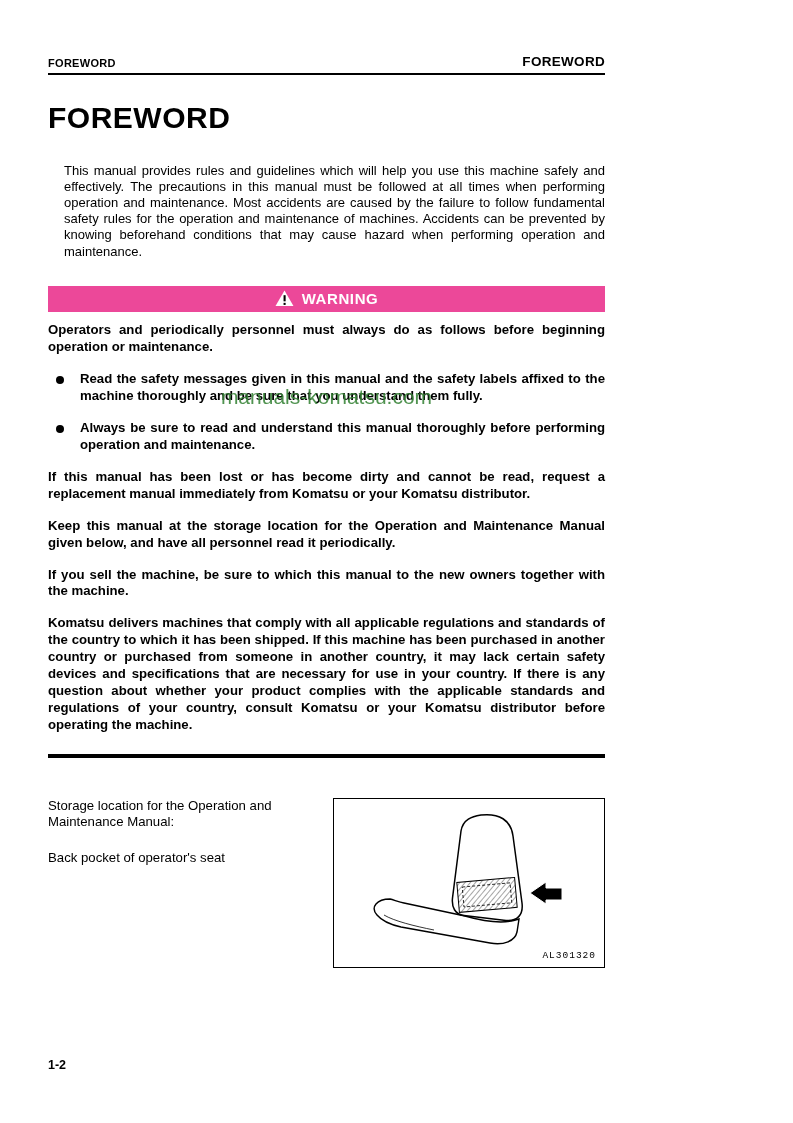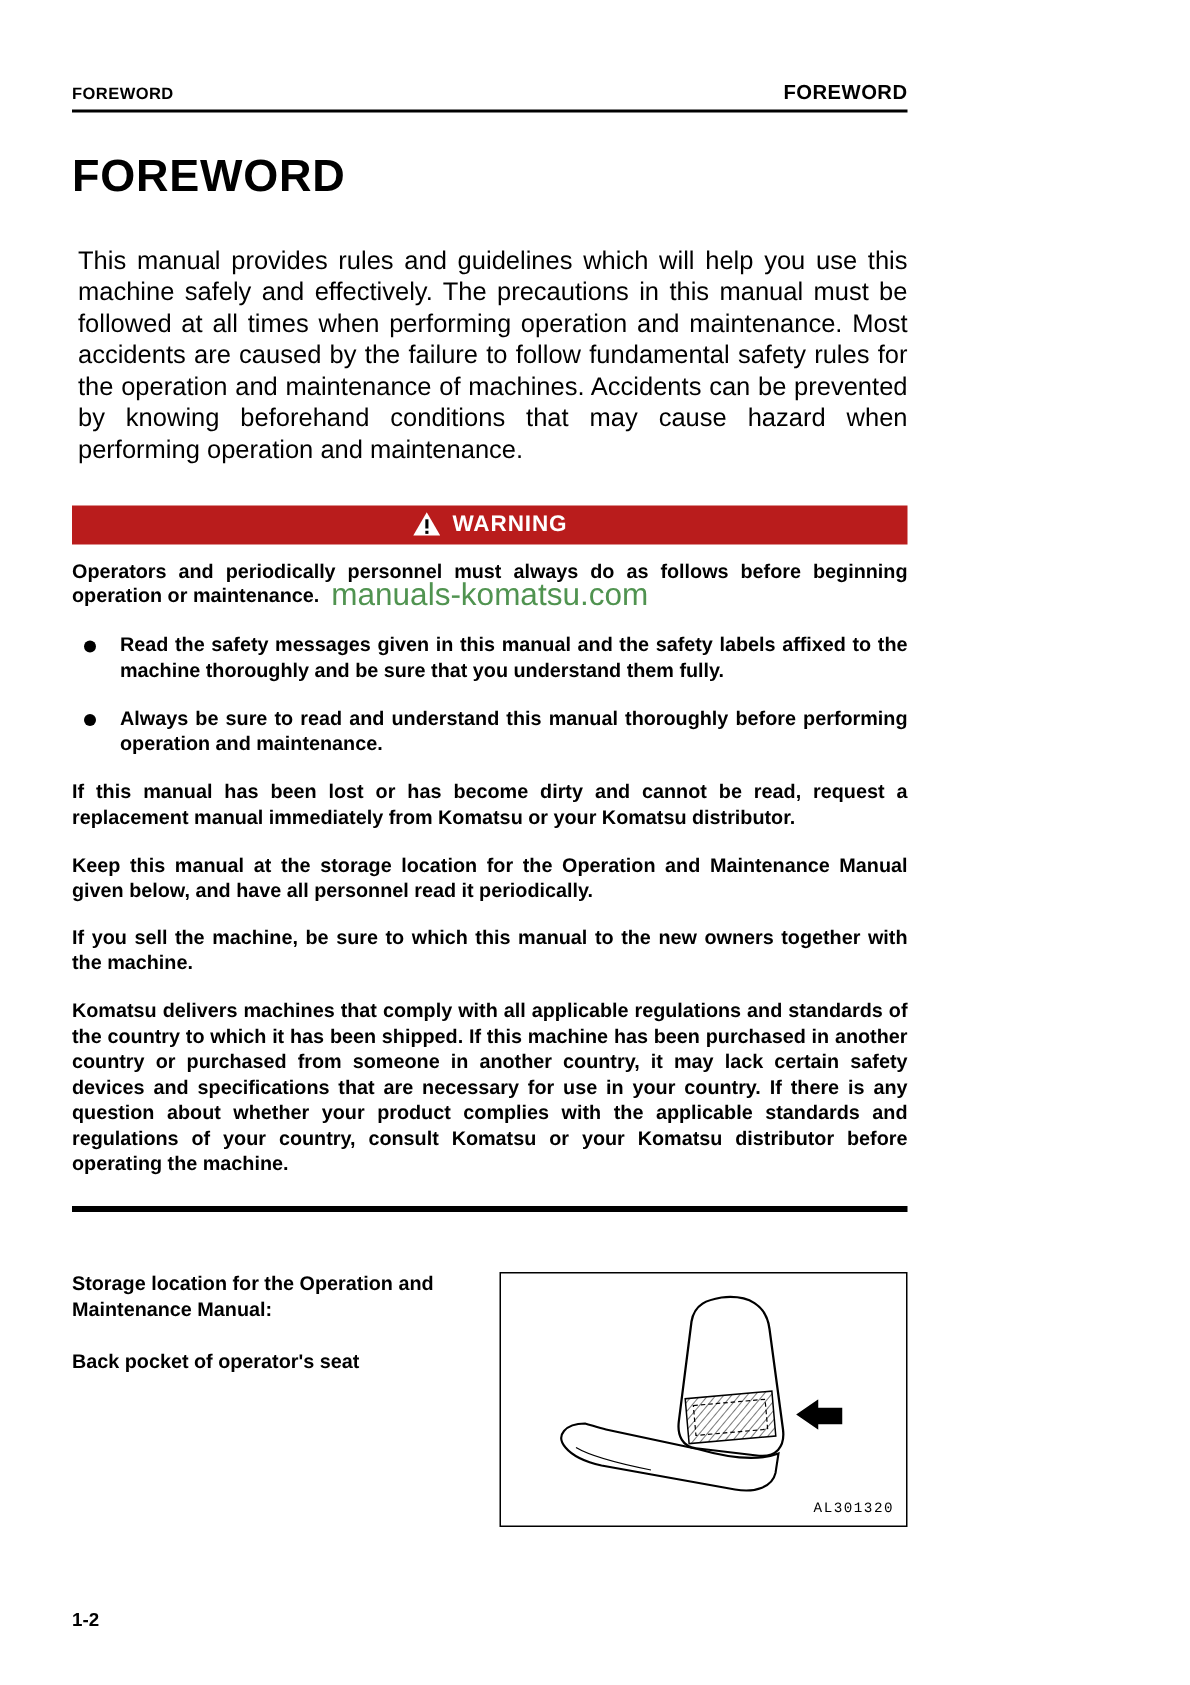--- a/index.html
+++ b/index.html
@@ -11,24 +11,24 @@
   .running-head {
     display:flex; justify-content:space-between; align-items:flex-end;
     border-bottom:2px solid #000; padding-bottom:4px; margin-top:6px;
   }
   .running-head .left  { font-size:11px; font-weight:bold; letter-spacing:0.3px; }
   .running-head .right { font-size:13.5px; font-weight:bold; letter-spacing:0.3px; }
   .page-title {
     margin:26px 0 0 0; font-size:30px; font-weight:bold; letter-spacing:0.5px;
   }
   p.body-text {
-    margin:28px 0 0 4px; font-size:17px; line-height:1.24; text-align:justify;
+    margin:28px 0 0 16px; font-size:13px; line-height:1.24; text-align:justify;
   }
   .warning-banner {
-    margin-top:26px; background:#b91c1c; color:#fff; height:26px;
+    margin-top:26px; background:#ec4899; color:#fff; height:26px;
     display:flex; align-items:center; justify-content:center; gap:8px;
     font-weight:bold; font-size:15px; letter-spacing:0.6px;
   }
   .warning-banner svg { display:block; }
   p.bold-text {
     margin:10px 0 0 0; font-size:13.2px; line-height:1.28; font-weight:bold; text-align:justify;
   }
   p.bold-text.spaced { margin-top:15px; }
   .bullet-list { margin-top:16px; }
   .bullet-item { display:flex; margin-top:15px; }
@@ -38,31 +38,31 @@
   }
   .bullet-item .bullet-text {
     margin-left:16px; font-size:13.2px; line-height:1.28; font-weight:bold; text-align:justify;
   }
   .section-rule { height:4px; background:#000; margin-top:20px; }
   .watermark {
     position:absolute; top:385px; left:50%; transform:translateX(-50%);
     font-size:21px; color:rgba(56,132,56,0.88); white-space:nowrap; pointer-events:none;
   }
   .storage-row { margin-top:40px; display:flex; justify-content:space-between; }
-  .storage-col { width:380px; font-size:13.2px; line-height:1.25;font-weight:bold; }
+  .storage-col { width:380px; font-size:13.2px; line-height:1.25; }
   .storage-col .line2 { margin-top:19px; }
   .figure-box {
     width:280px; height:170px; border:1.5px solid #000; position:relative;
     display:flex; align-items:center; justify-content:flex-end; box-sizing:border-box;
   }
   .figure-label {
     font-family:"Liberation Mono", monospace; font-size:9.5px; letter-spacing:1px;
   }
   .page-footer {
-    position:absolute; left:48px; bottom:36px; font-size:12.5px; font-weight:bold;
+    position:absolute; left:48px; bottom:51px; font-size:12.5px; font-weight:bold;
   }
 </style>
 </head>
 <body>
 
 <div class="page">
 
   <div class="running-head">
     <span class="left">FOREWORD</span>
     <span class="right">FOREWORD</span>

